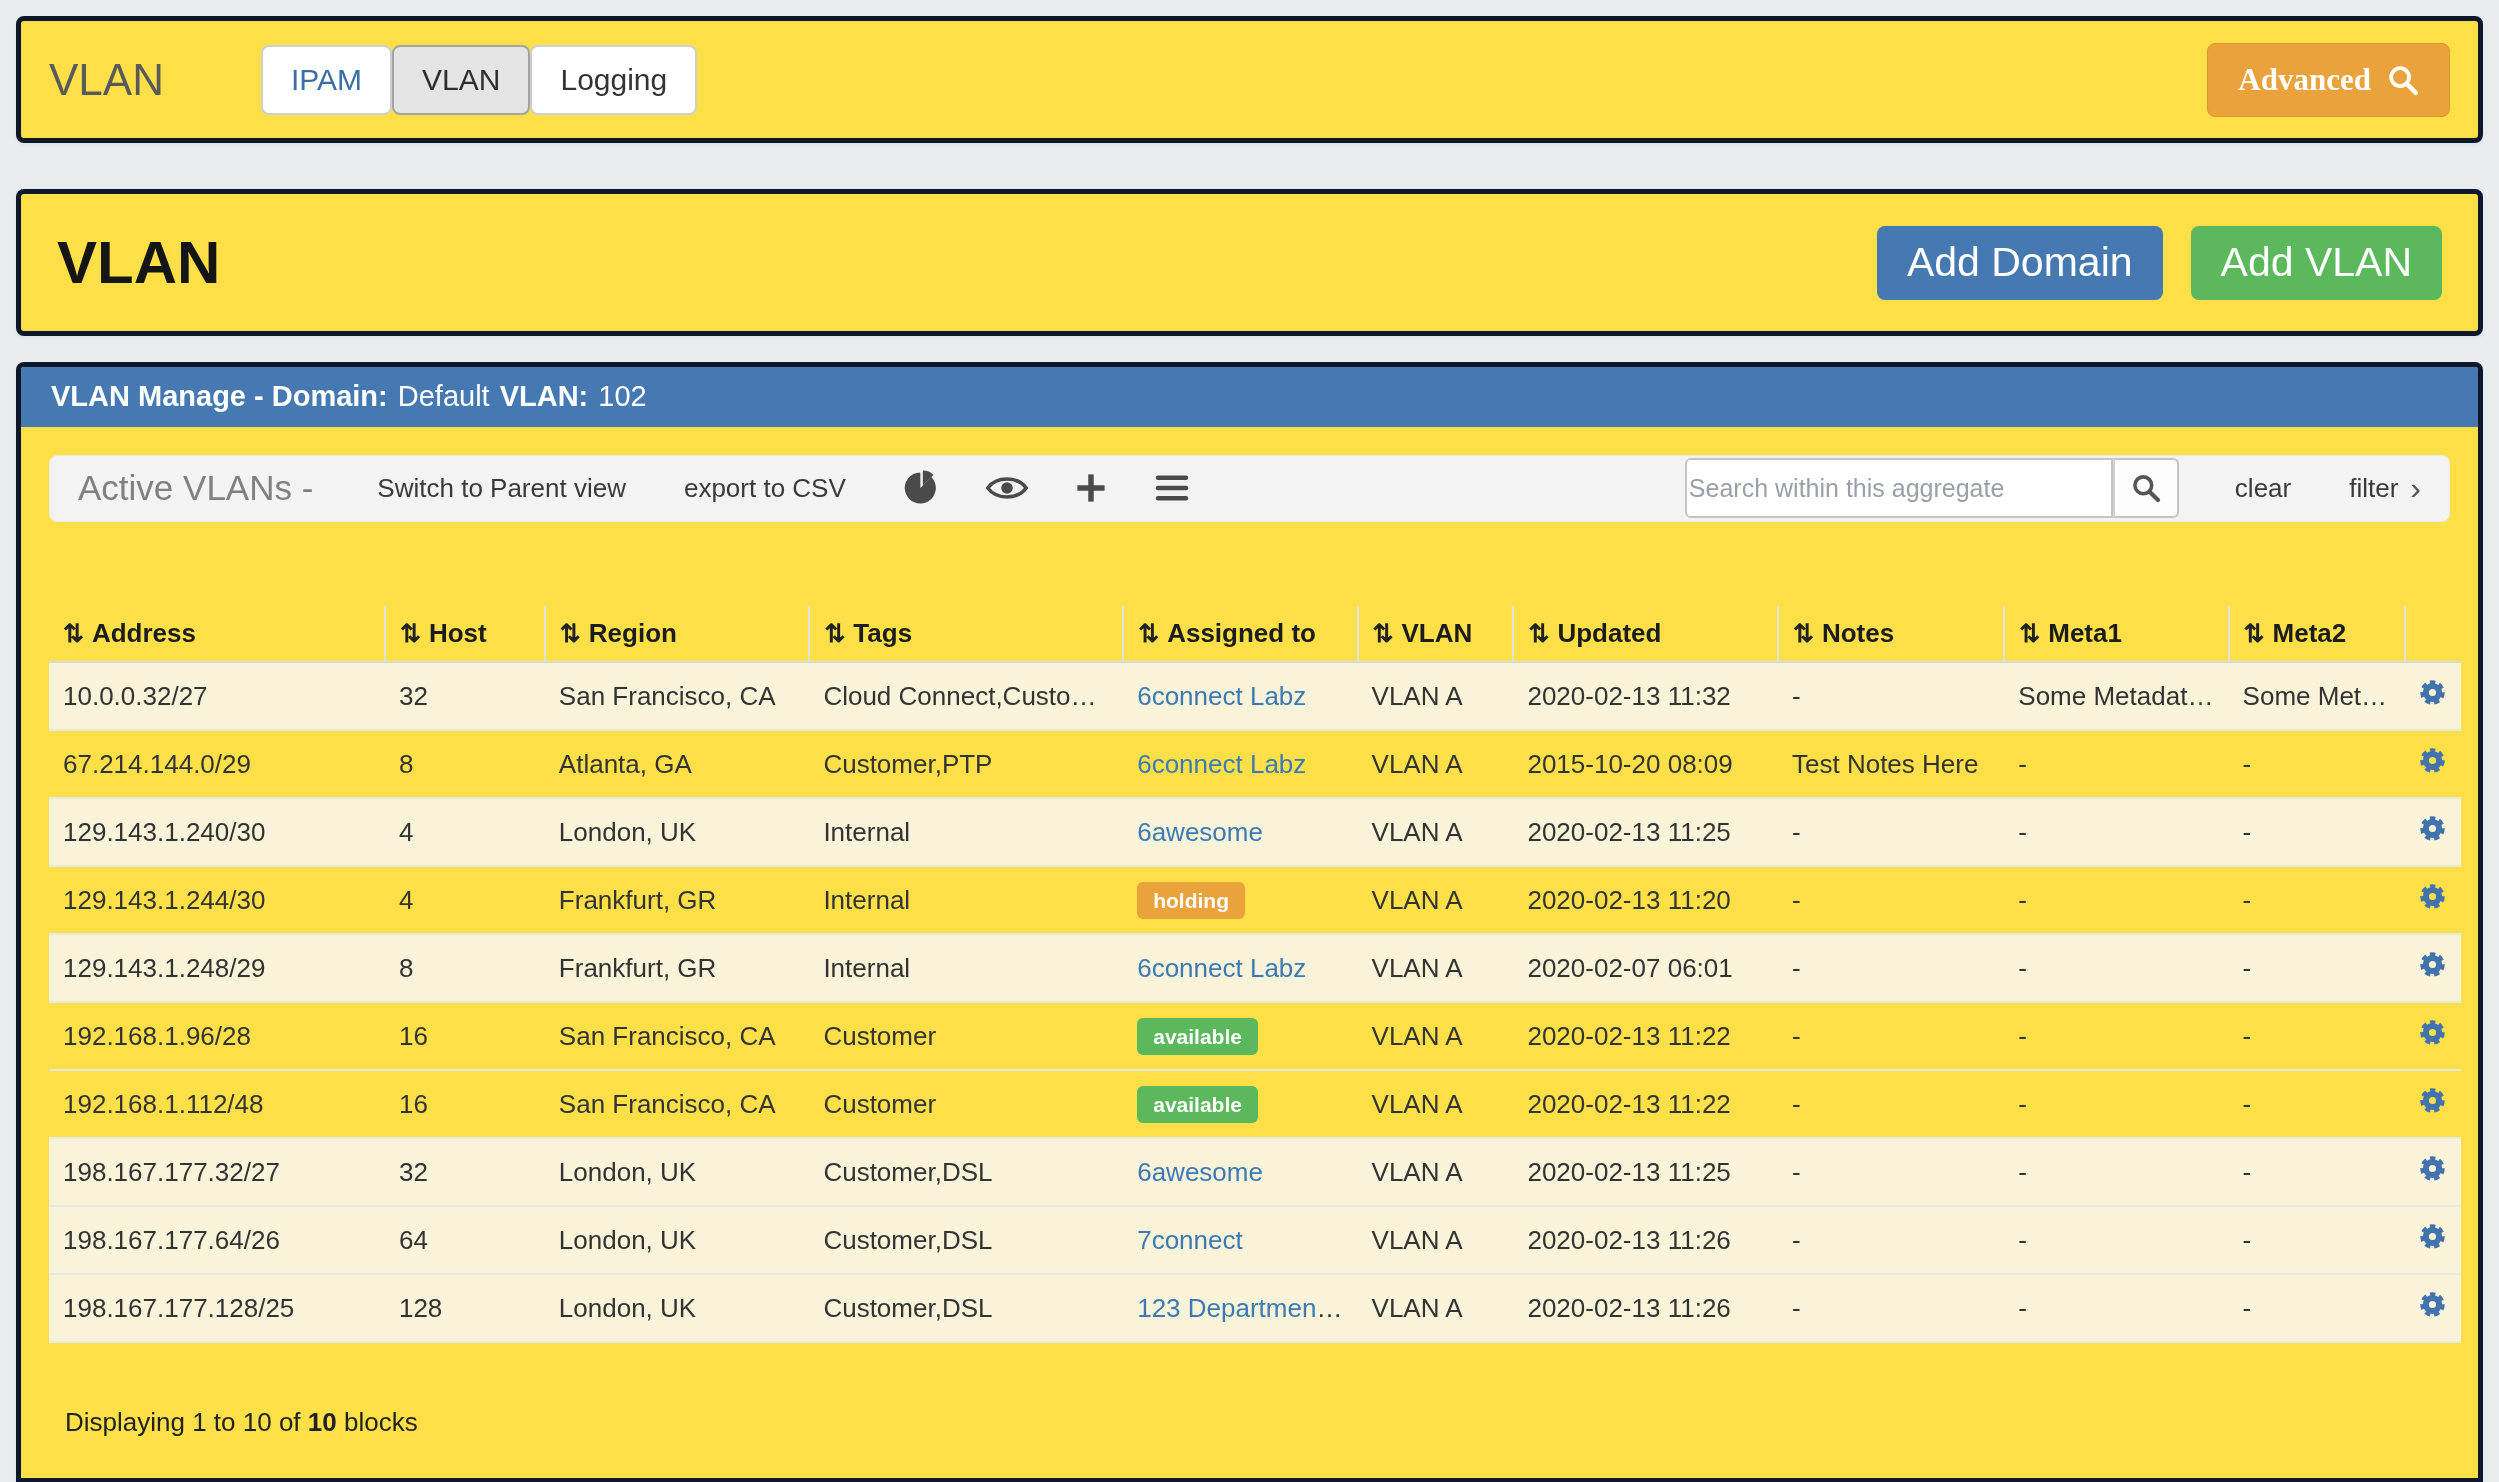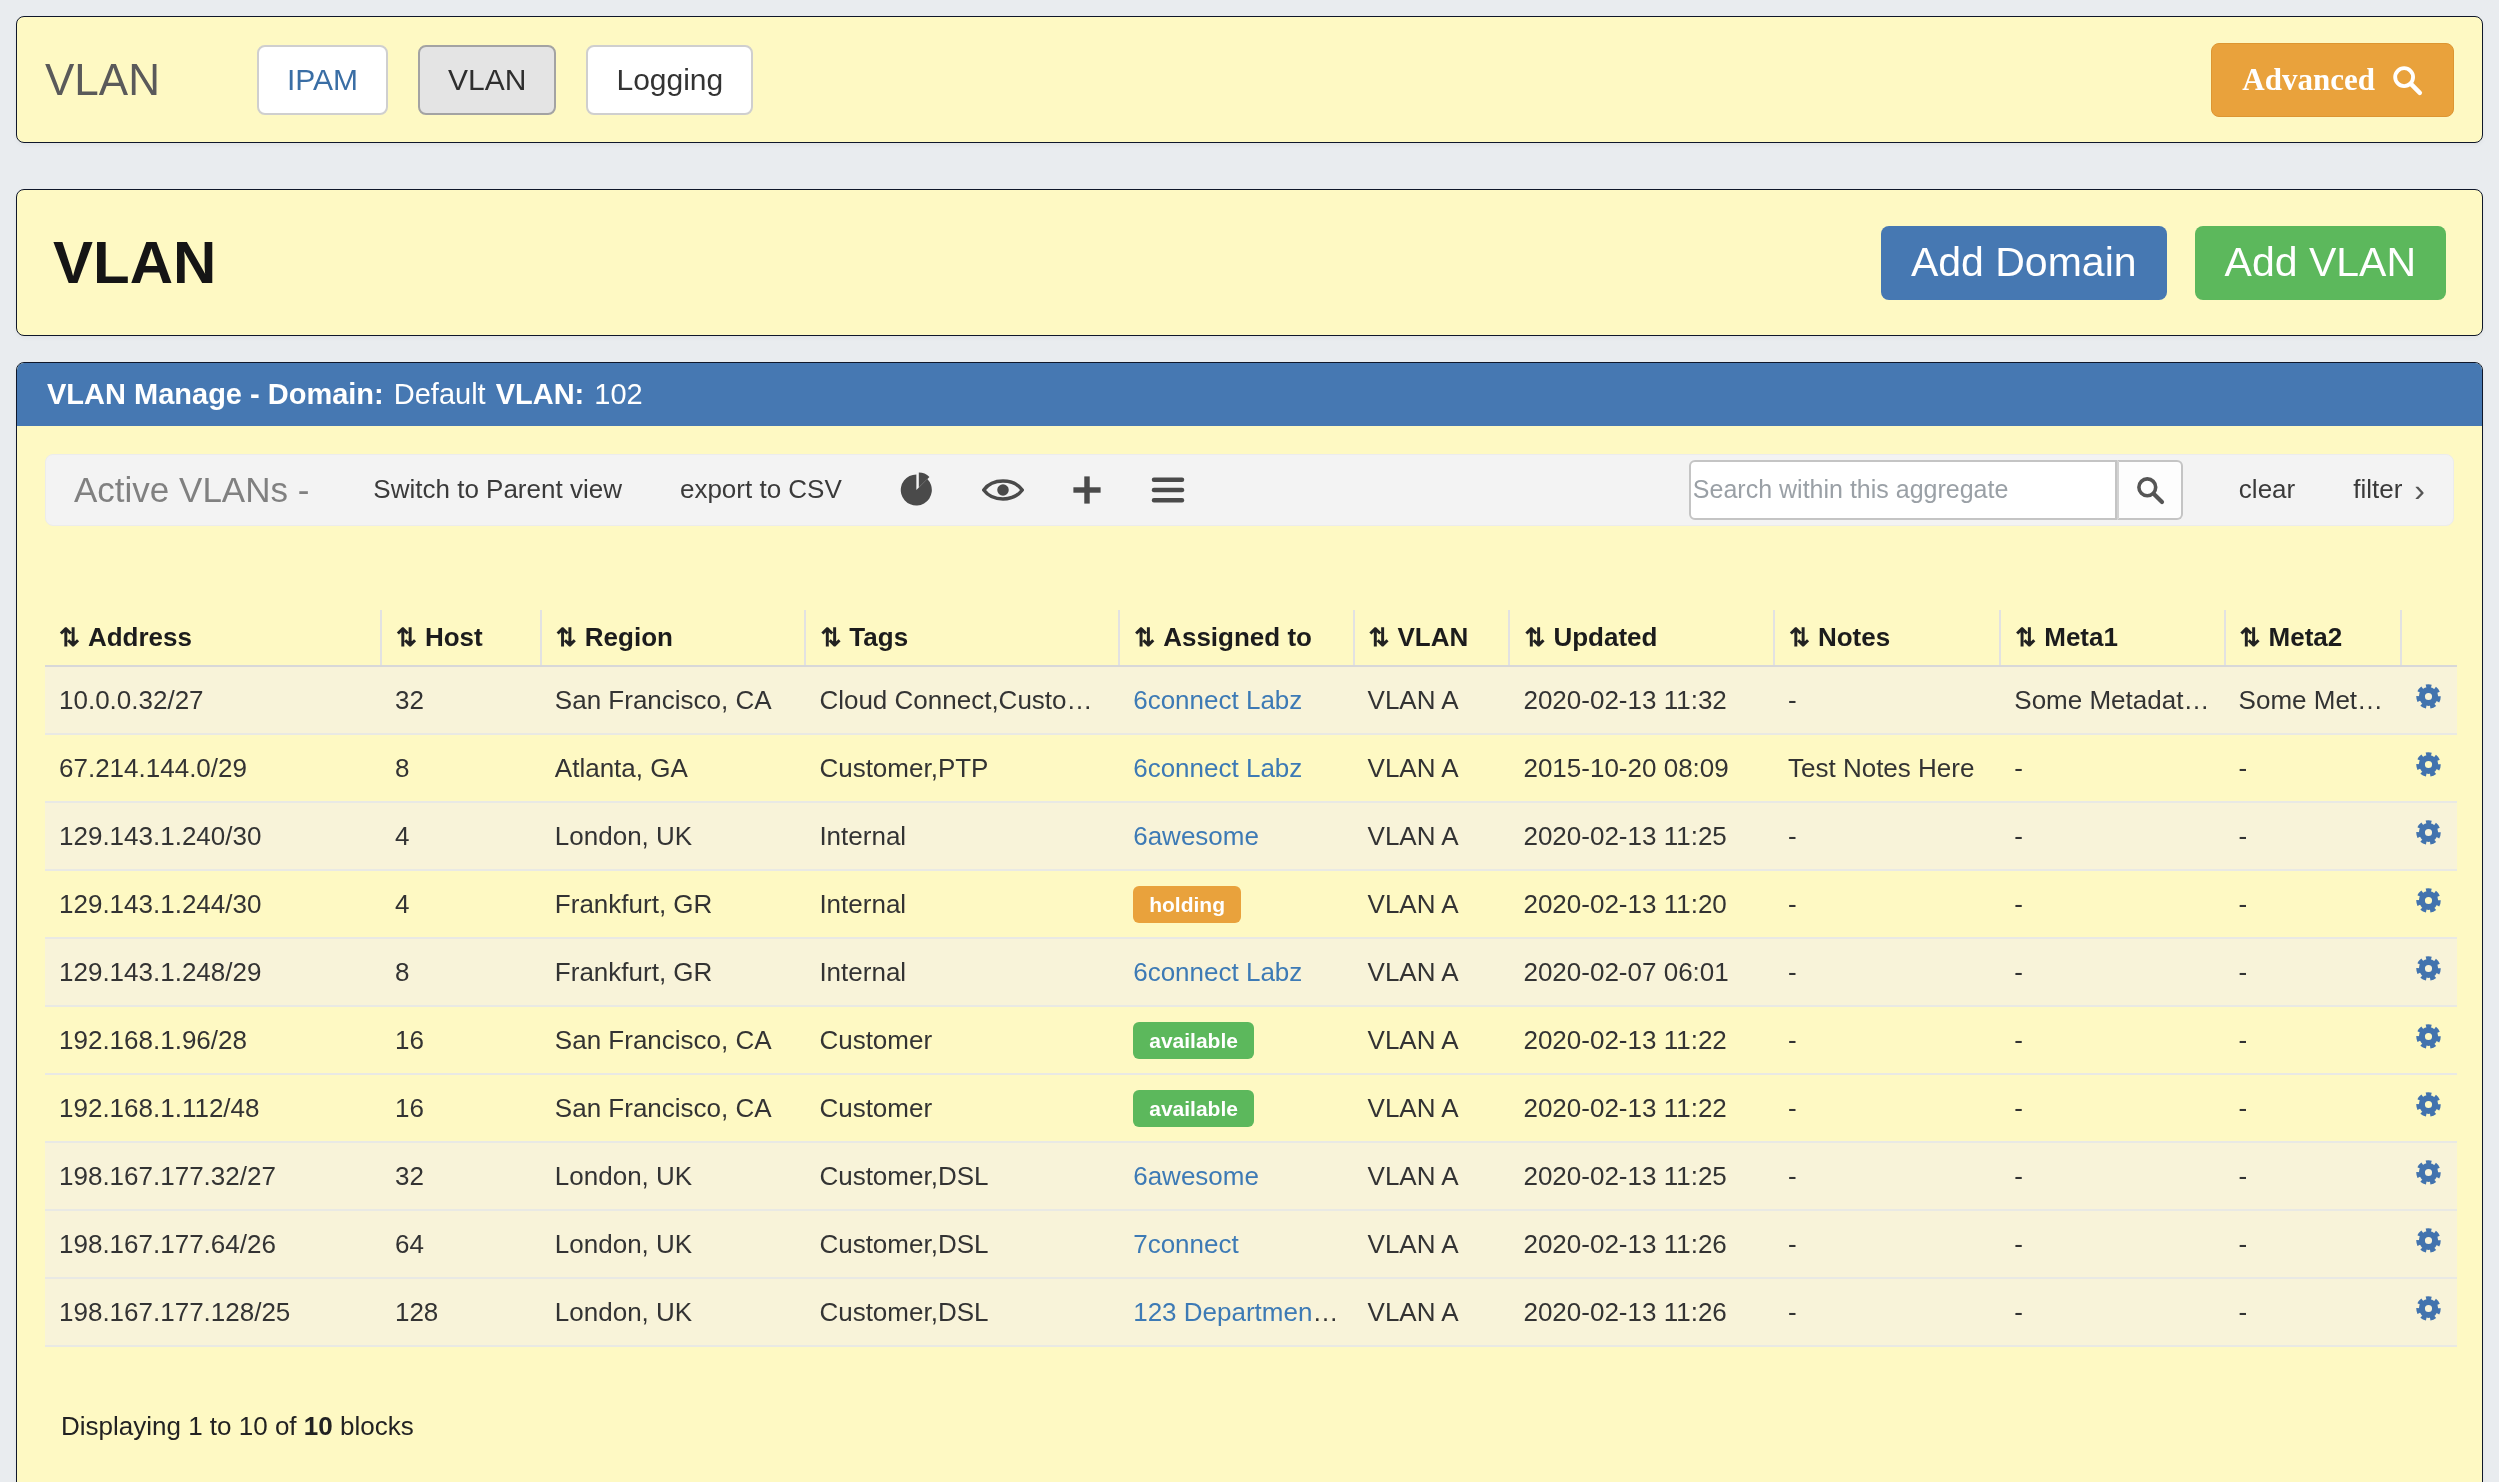--- a/index.html
+++ b/index.html
@@ -1,26 +1,26 @@
 <!DOCTYPE html>
 <html><head>
 <meta charset="utf-8">
 <style>
   html,body{margin:0;padding:0;background:#e9ecef;}
   body{
     width:2499px;height:1483px;overflow:hidden;box-sizing:border-box;
     font-family:"Liberation Sans",sans-serif;color:#333;
   }
   #page{display:flex;flex-direction:column;height:1483px;padding:16px 16px 0;box-sizing:border-box;}
-  .card{background:#fef9c3;border:1px solid #0f172a;border-radius:8px;box-shadow:0 2px 4px rgba(0,0,0,0.04);}
+  .card{background:#fde047;border:5px solid #0f172a;border-radius:8px;box-shadow:0 2px 4px rgba(0,0,0,0.04);}
 
   
   .nav-bar{display:flex;align-items:center;height:127px;padding:0 28px;box-sizing:border-box;}
   .nav-title{font-size:44px;color:#5a5a5a;margin-right:56px;}
-  .tabs{display:flex;gap:30px;align-items:center;padding-left:41px;}
+  .tabs{display:flex;align-items:center;padding-left:41px;}
   .tab{height:70px;padding:0 28px;font-size:30px;border-radius:8px;border:2px solid #cfcfcf;background:#fff;color:#333;
        font-family:"Liberation Sans",sans-serif;cursor:pointer;}
   .tab-ipam{color:#3a6ea5;}
   .tab.active{background:#e4e4e4;border-color:#a3a3a3;color:#2e2e2e;}
   .advanced-btn{margin-left:auto;height:74px;padding:0 30px;background:#e9a23c;border:1px solid #dd9632;border-radius:8px;
        color:#fff;font-size:31px;font-weight:600;display:flex;align-items:center;gap:16px;cursor:pointer;
        font-family:Liberation Serif, serif;}
   .advanced-btn svg{width:32px;height:32px;}
 
   

